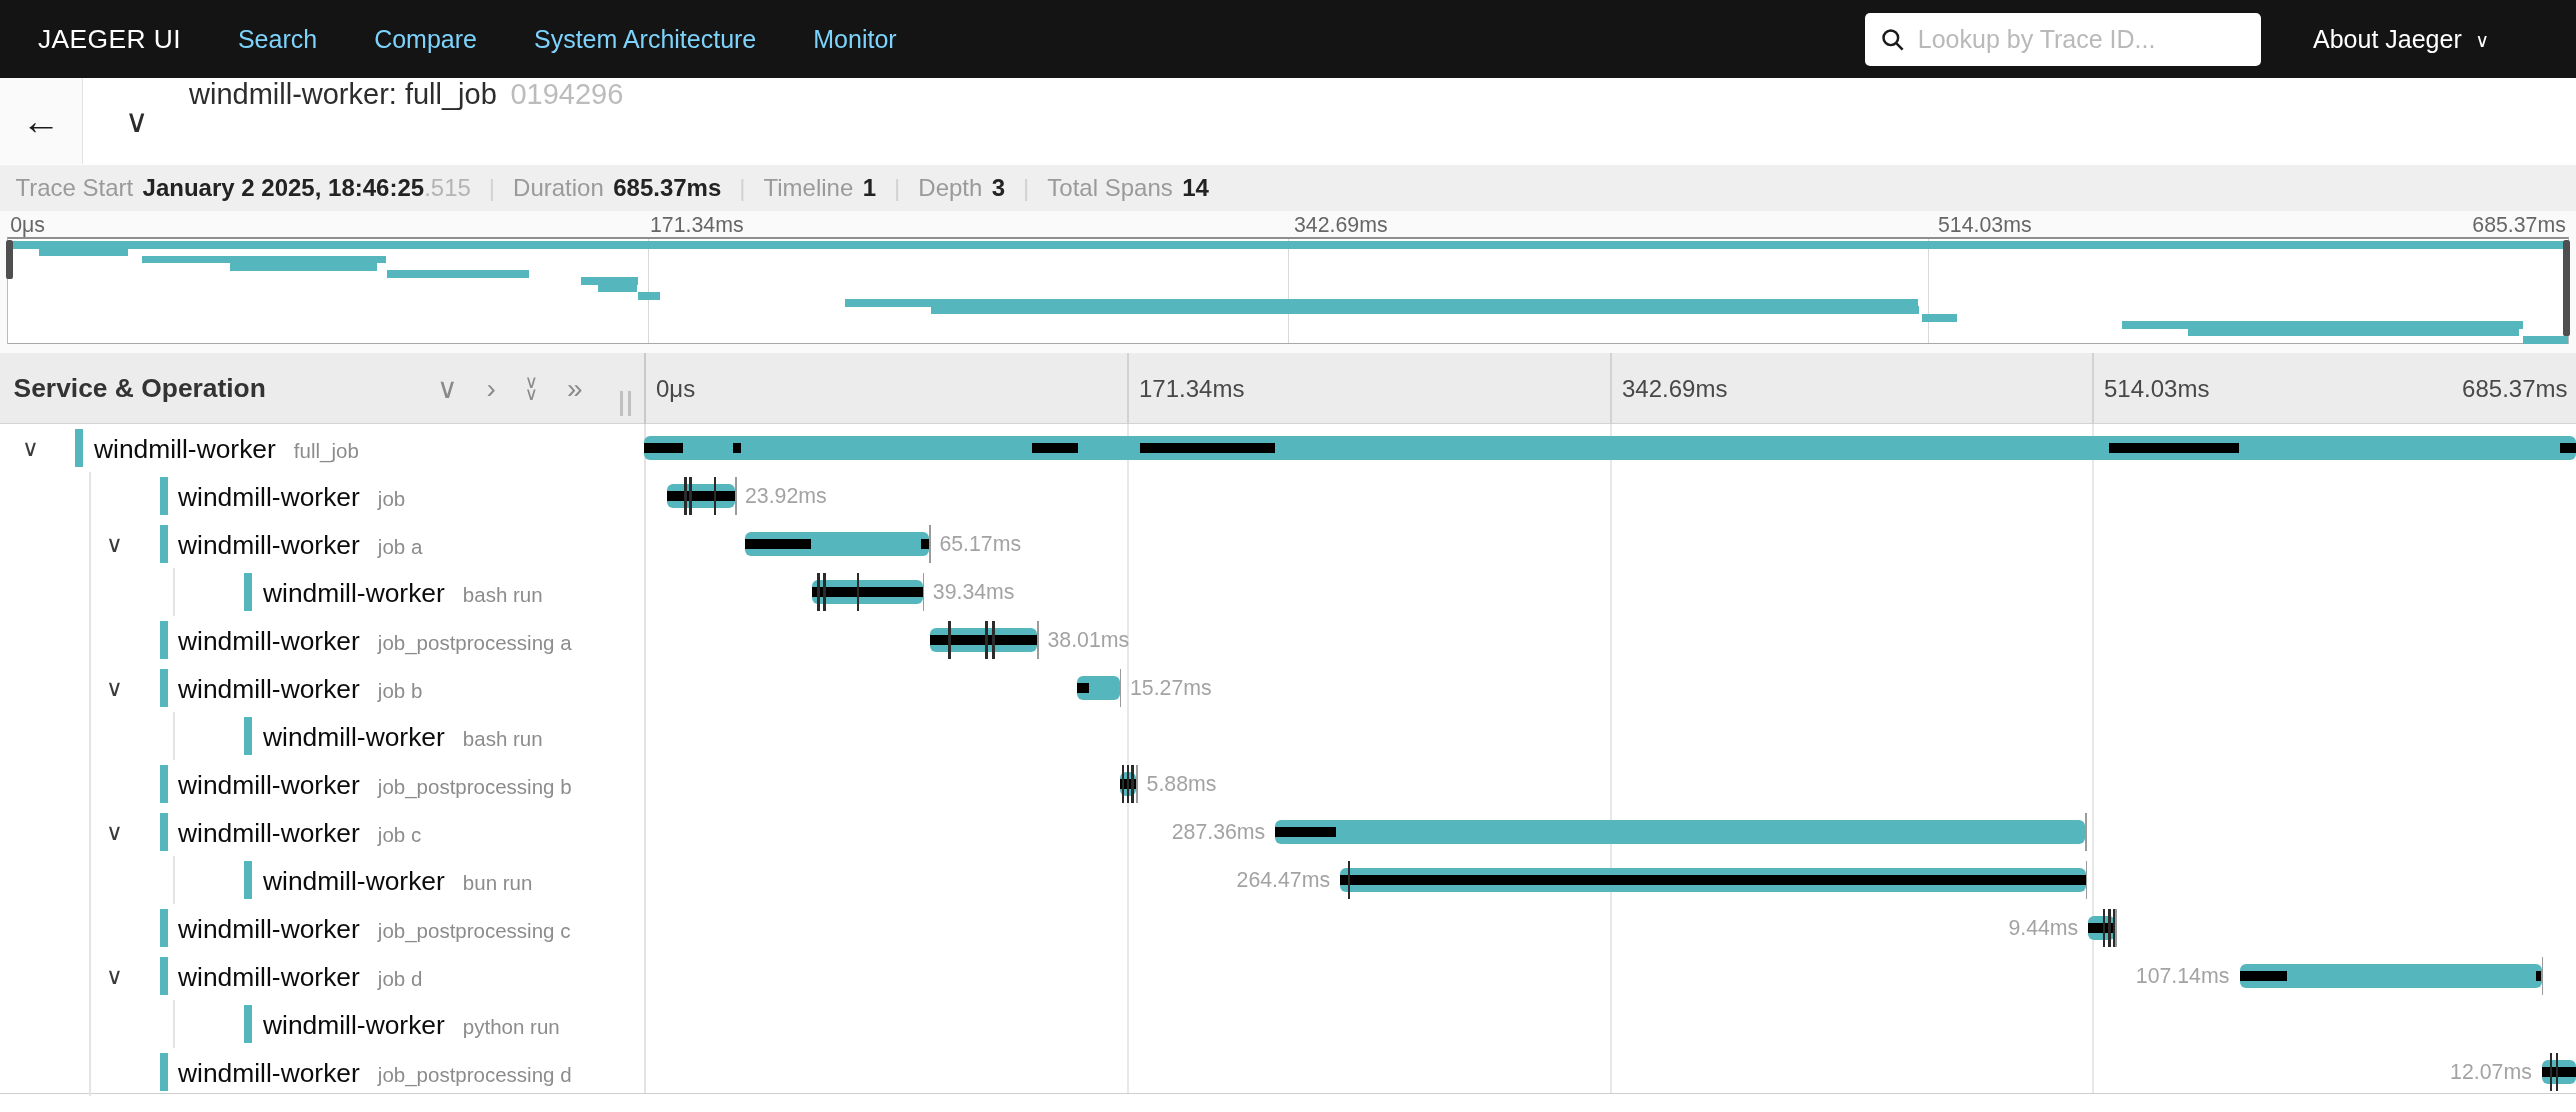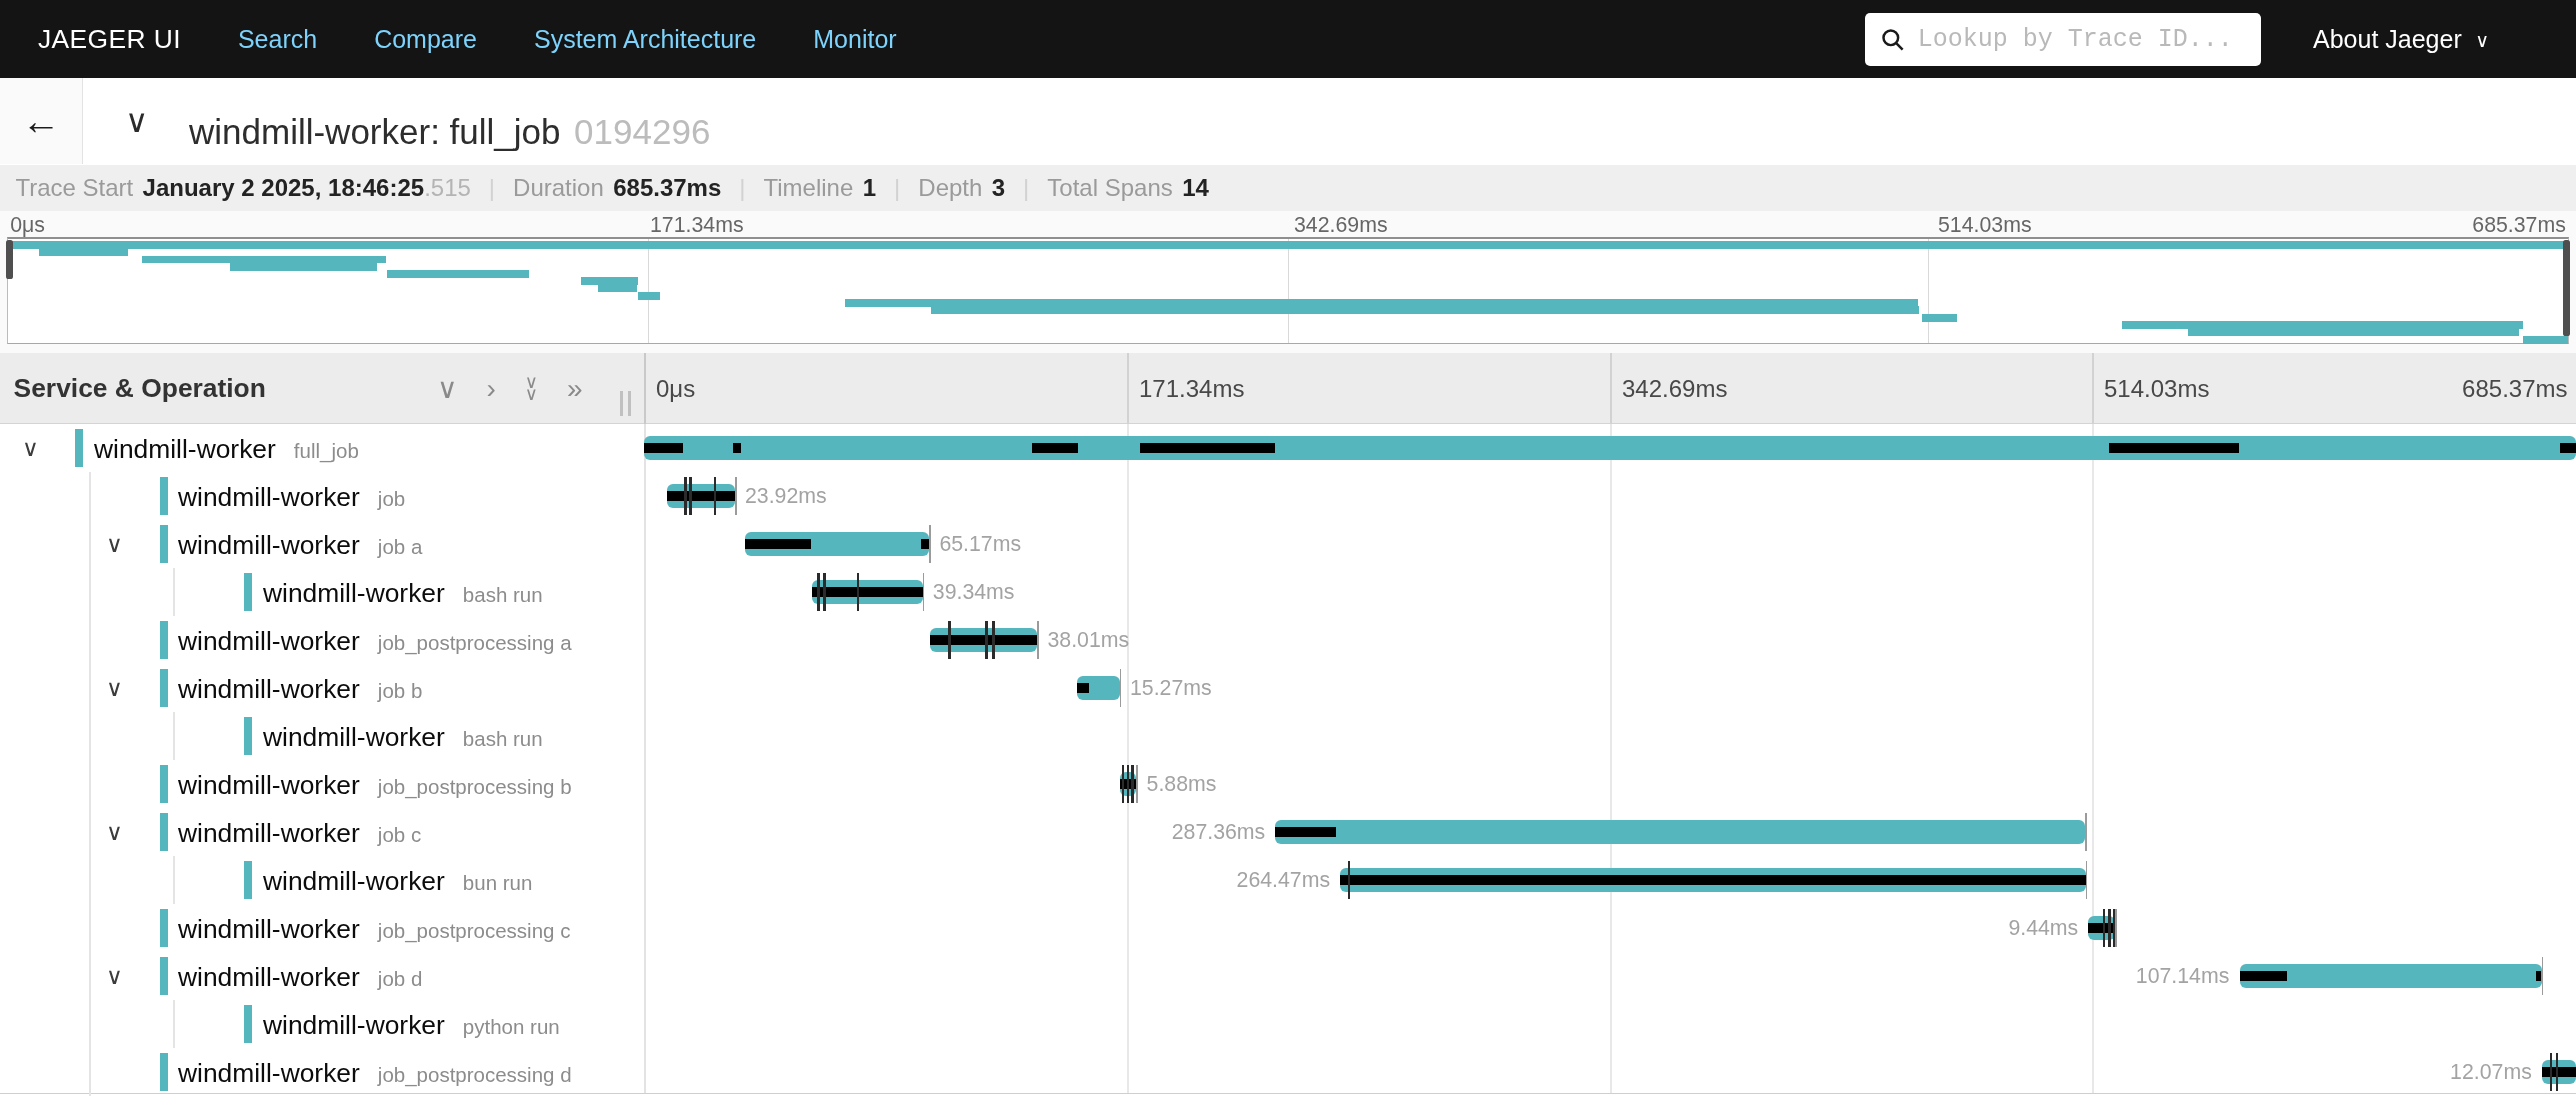--- a/index.html
+++ b/index.html
@@ -9,34 +9,34 @@
   
   #topnav{position:absolute;left:0;top:0;width:2576px;height:78px;background:#141414;
           display:flex;align-items:center;}
   .brand{color:#fff;font-size:26.4px;font-weight:400;margin-left:38px;letter-spacing:0.4px;}
   .nav-item{color:#7dd3fc;font-size:25px;margin-left:57px;cursor:pointer;}
   .nav-item:first-of-type{margin-left:87px;}
   .nav-search{position:absolute;left:1865px;top:12.8px;width:396px;height:53px;background:#fff;
               border-radius:5.1px;display:flex;align-items:center;padding:0 13.6px;box-sizing:border-box;}
   .nav-search svg{flex:0 0 auto;}
   .nav-search input{border:none;outline:none;font-size:25px;margin-left:10.2px;width:100%;
-                    font-family:Liberation Mono, monospace;color:#333;background:transparent;}
+                    font-family:Liberation Sans, sans-serif;color:#333;background:transparent;}
   .nav-search input::placeholder{color:#b9b9b9;}
   .about{position:absolute;left:2313px;top:0;height:78px;display:flex;align-items:center;
          color:#fff;font-size:25px;gap:13.6px;cursor:pointer;}
   .about .chev{font-size:19px;margin-top:3.4px;}
   
   #trace-header{position:absolute;left:0;top:78px;width:2576px;height:86px;background:#fff;}
   .back-cell{position:absolute;left:0;top:0;width:82px;height:86px;background:#fafafa;
              border-right:1.7px solid #e3e3e3;display:flex;align-items:center;justify-content:center;
              font-size:39px;color:#1c1c1c;cursor:pointer;}
   .title-chevron{position:absolute;left:125px;top:0;height:86px;display:flex;align-items:center;
                  font-size:32px;color:#2b2b2b;cursor:pointer;}
-  .trace-title{position:absolute;left:189px;top:0;height:108px;display:flex;align-items:center;
-               font-size:35px;font-weight:500;color:#2d2d2d;white-space:nowrap;}
+  .trace-title{position:absolute;left:189px;top:0;height:108px;display:flex;align-items:flex-start;
+               font-size:29px;font-weight:500;color:#2d2d2d;white-space:nowrap;}
   .trace-id{color:#bcbcbc;font-weight:400;margin-left:13.6px;}
   .find-wrap{position:absolute;left:1284px;top:96px;height:55px;display:flex;align-items:stretch;}
   .find-input{width:476px;border:1.7px solid #dcdcdc;border-radius:5.1px 0 0 5.1px;font-size:24px;
               padding:0 17px;font-family:inherit;color:#333;outline:none;}
   .find-input::placeholder{color:#c0c0c0;}
   .help-btn{width:65px;border:1.7px solid #dcdcdc;border-left:none;border-radius:0 5.1px 5.1px 0;
             background:#fff;display:flex;align-items:center;justify-content:center;cursor:pointer;}
   .help-circle{width:34px;height:34px;border:1.7px solid #9a9a9a;border-radius:50%;color:#8b8b8b;
                font-size:22px;display:flex;align-items:center;justify-content:center;}
   .find-nav-group{display:flex;margin-left:5.1px;border:1.7px solid #e9e9e9;border-radius:3.4px;background:#f7f7f7;}

